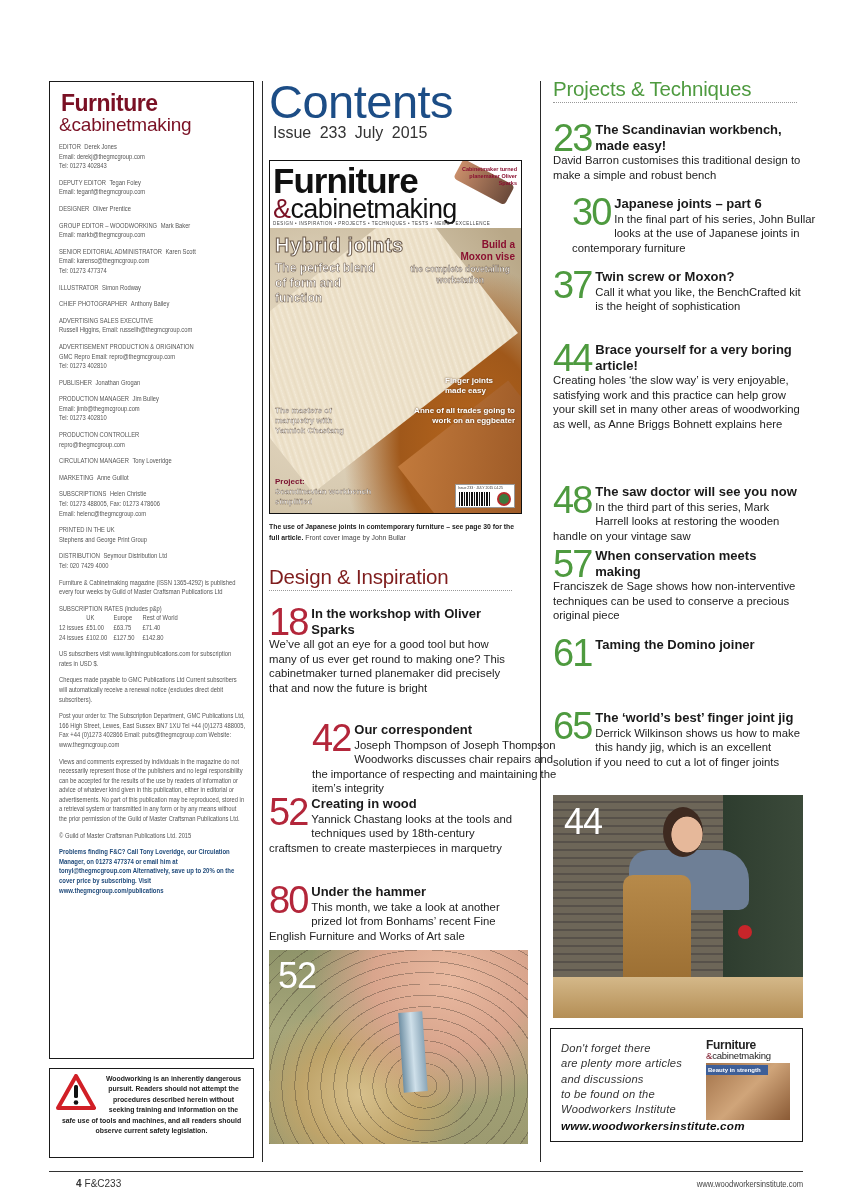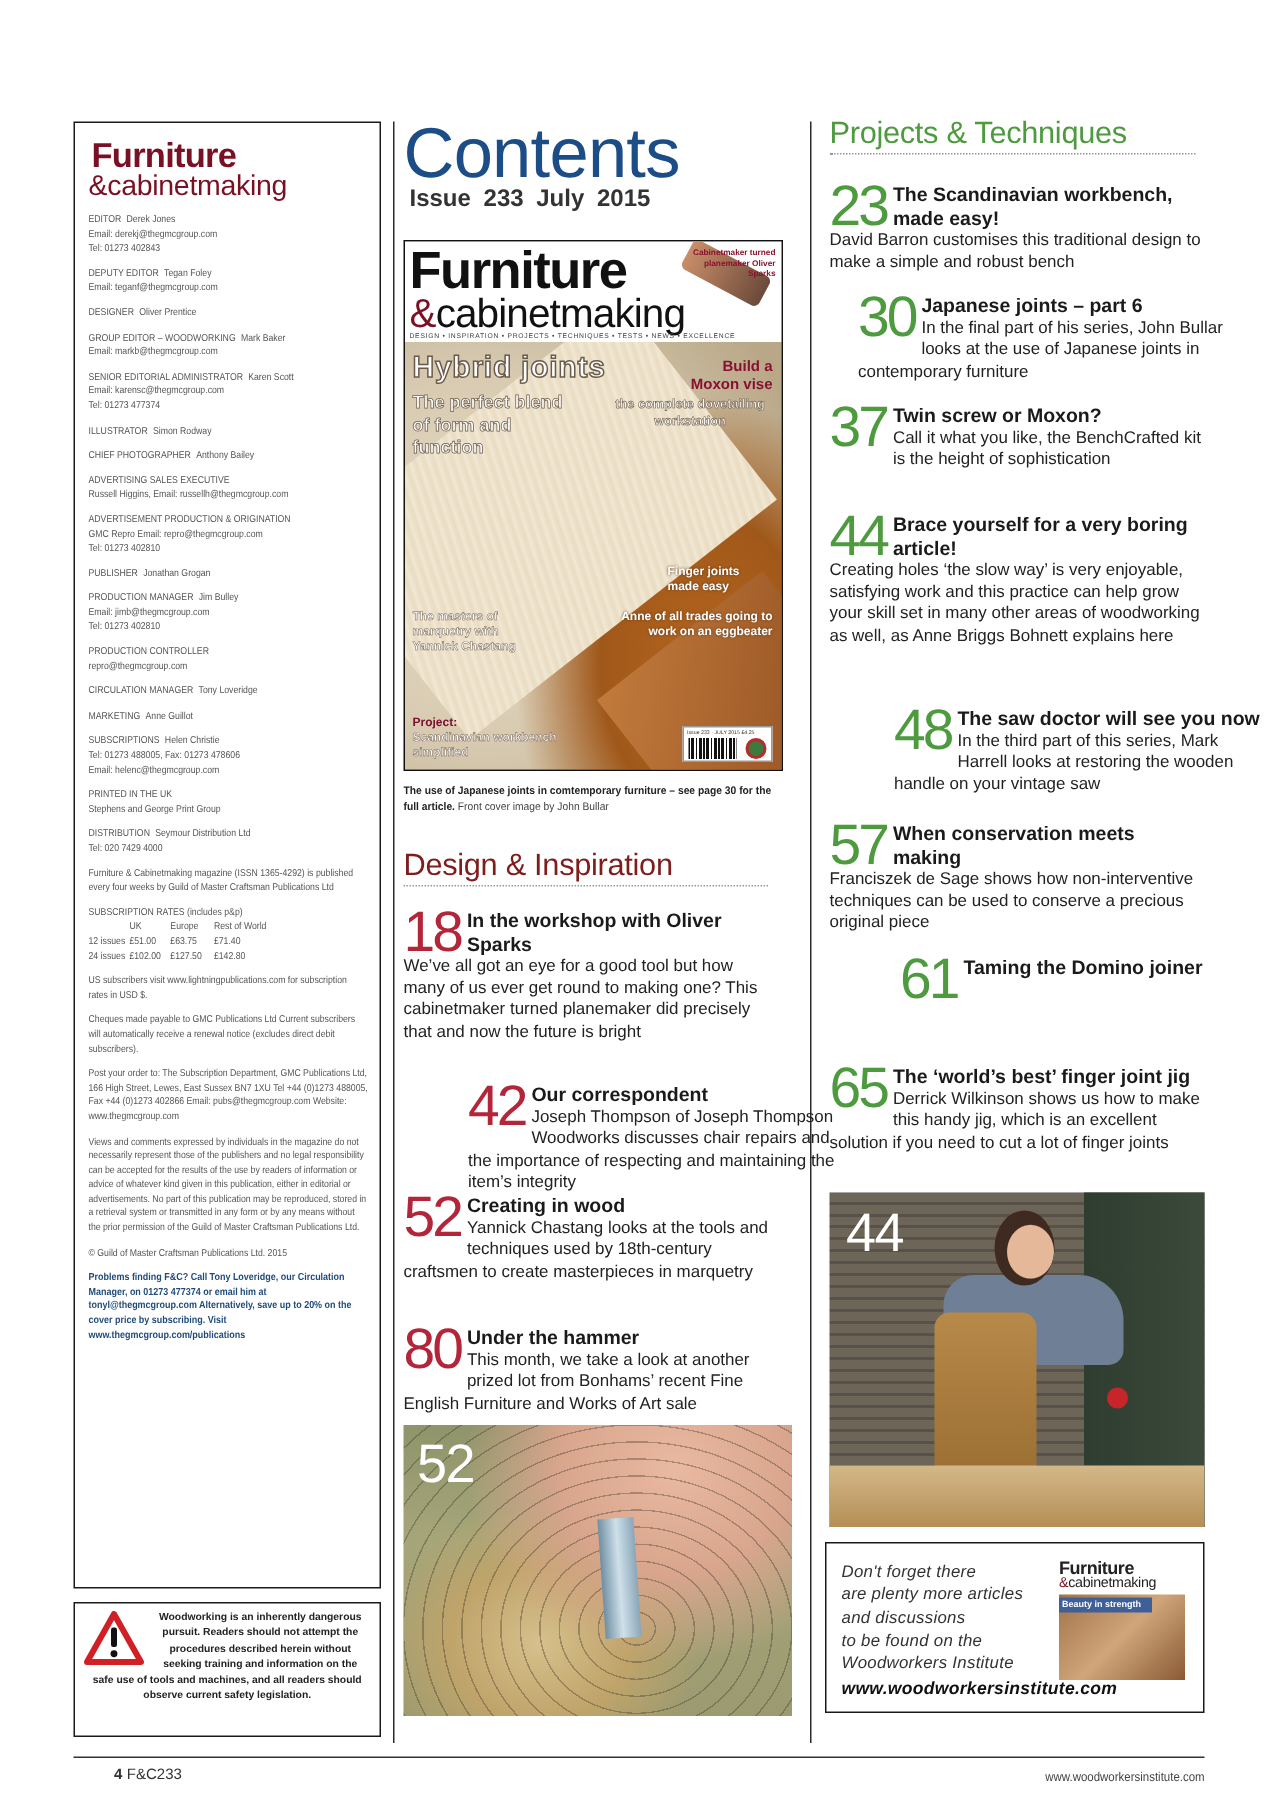--- a/index.html
+++ b/index.html
@@ -48,21 +48,20 @@
 
   
   .col-rule { position: absolute; top: 81px; width: 1px; background: #2a2a2a; }
   .contents-title {
     position: absolute; left: 269px; top: 74px; font-size: 47px; color: #1c4d86;
     font-weight: normal; letter-spacing: -0.5px; line-height: 56px;
   }
   .issue-line {
     position: absolute; left: 273px; top: 124px; font-size: 16px; color: #333;
     word-spacing: 4px;
-    font-weight: bold;
   }
 
   .cover {
     position: absolute; left: 269px; top: 160px; width: 253px; height: 354px;
     border: 1px solid #111; overflow: hidden;
     background:
       linear-gradient(160deg, rgba(255,255,255,0) 40%, rgba(180,120,60,0.0) 40%),
       radial-gradient(ellipse at 80% 80%, #b5651d 0%, #a0581a 25%, rgba(160,88,26,0) 45%),
       radial-gradient(ellipse at 20% 60%, #e8dcc6 0%, #d8cbb2 40%, #b9a888 80%);
   }
@@ -357,23 +356,23 @@
   <div class="chisel"></div>
   <div class="photo-num">52</div>
 </div>
 
 <div class="section-head sec-projects">Projects &amp; Techniques</div>
 <div id="project-entries">
     <div class="entry green" style="left: 553px; top: 122px; width: 248px;"><span class="num">23</span><span class="title">The Scandinavian workbench, made easy!</span><span class="desc">David Barron customises this traditional design to make a simple and robust bench</span></div>
     <div class="entry green" style="left: 572px; top: 196px; width: 248px;"><span class="num">30</span><span class="title">Japanese joints – part 6</span><span class="desc">In the final part of his series, John Bullar looks at the use of Japanese joints in contemporary furniture</span></div>
     <div class="entry green" style="left: 553px; top: 269px; width: 248px;"><span class="num">37</span><span class="title">Twin screw or Moxon?</span><span class="desc">Call it what you like, the BenchCrafted kit is the height of sophistication</span></div>
     <div class="entry green" style="left: 553px; top: 342px; width: 248px;"><span class="num">44</span><span class="title">Brace yourself for a very boring article!</span><span class="desc">Creating holes ‘the slow way’ is very enjoyable, satisfying work and this practice can help grow your skill set in many other areas of woodworking as well, as Anne Briggs Bohnett explains here</span></div>
-    <div class="entry green" style="left: 553px; top: 471px; width: 248px; margin-left: 43px;"><span class="num">48</span><span class="title">The saw doctor will see you now</span><span class="desc">In the third part of this series, Mark Harrell looks at restoring the wooden handle on your vintage saw</span></div>
+    <div class="entry green" style="left: 553px; top: 484px; width: 248px;"><span class="num">48</span><span class="title">The saw doctor will see you now</span><span class="desc">In the third part of this series, Mark Harrell looks at restoring the wooden handle on your vintage saw</span></div>
     <div class="entry green" style="left: 553px; top: 548px; width: 248px;"><span class="num">57</span><span class="title">When conservation meets making</span><span class="desc">Franciszek de Sage shows how non-interventive techniques can be used to conserve a precious original piece</span></div>
-    <div class="entry green" style="left: 553px; top: 637px; width: 248px; margin-left: 47px;"><span class="num">61</span><span class="title">Taming the Domino joiner</span></div>
+    <div class="entry green" style="left: 553px; top: 637px; width: 248px;"><span class="num">61</span><span class="title">Taming the Domino joiner</span></div>
     <div class="entry green" style="left: 553px; top: 710px; width: 248px;"><span class="num">65</span><span class="title">The ‘world’s best’ finger joint jig</span><span class="desc">Derrick Wilkinson shows us how to make this handy jig, which is an excellent solution if you need to cut a lot of finger joints</span></div>
   </div>
 
 <div class="photo44">
   <div class="shirt"></div>
   <div class="apron"></div>
   <div class="head"></div>
   <div class="drill"></div>
   <div class="bench"></div>
   <div class="photo-num" style="left:11px; top:6px;">44</div>

